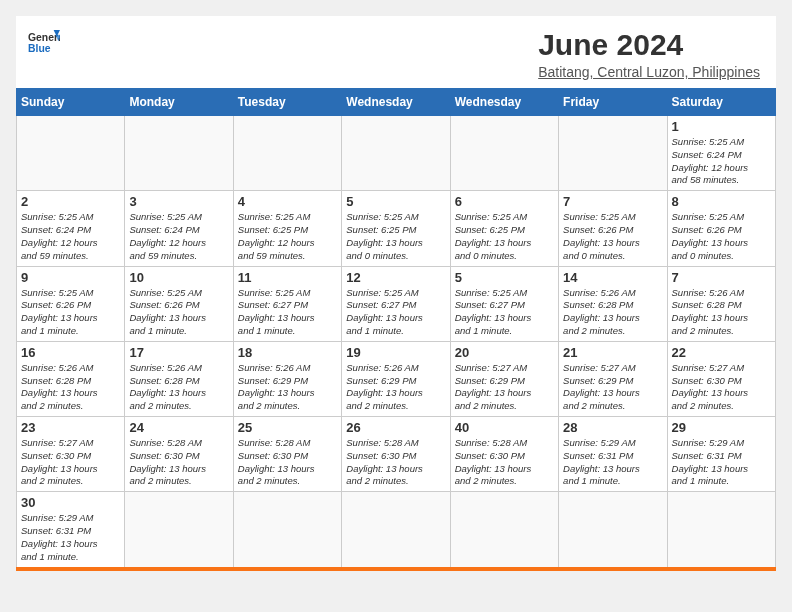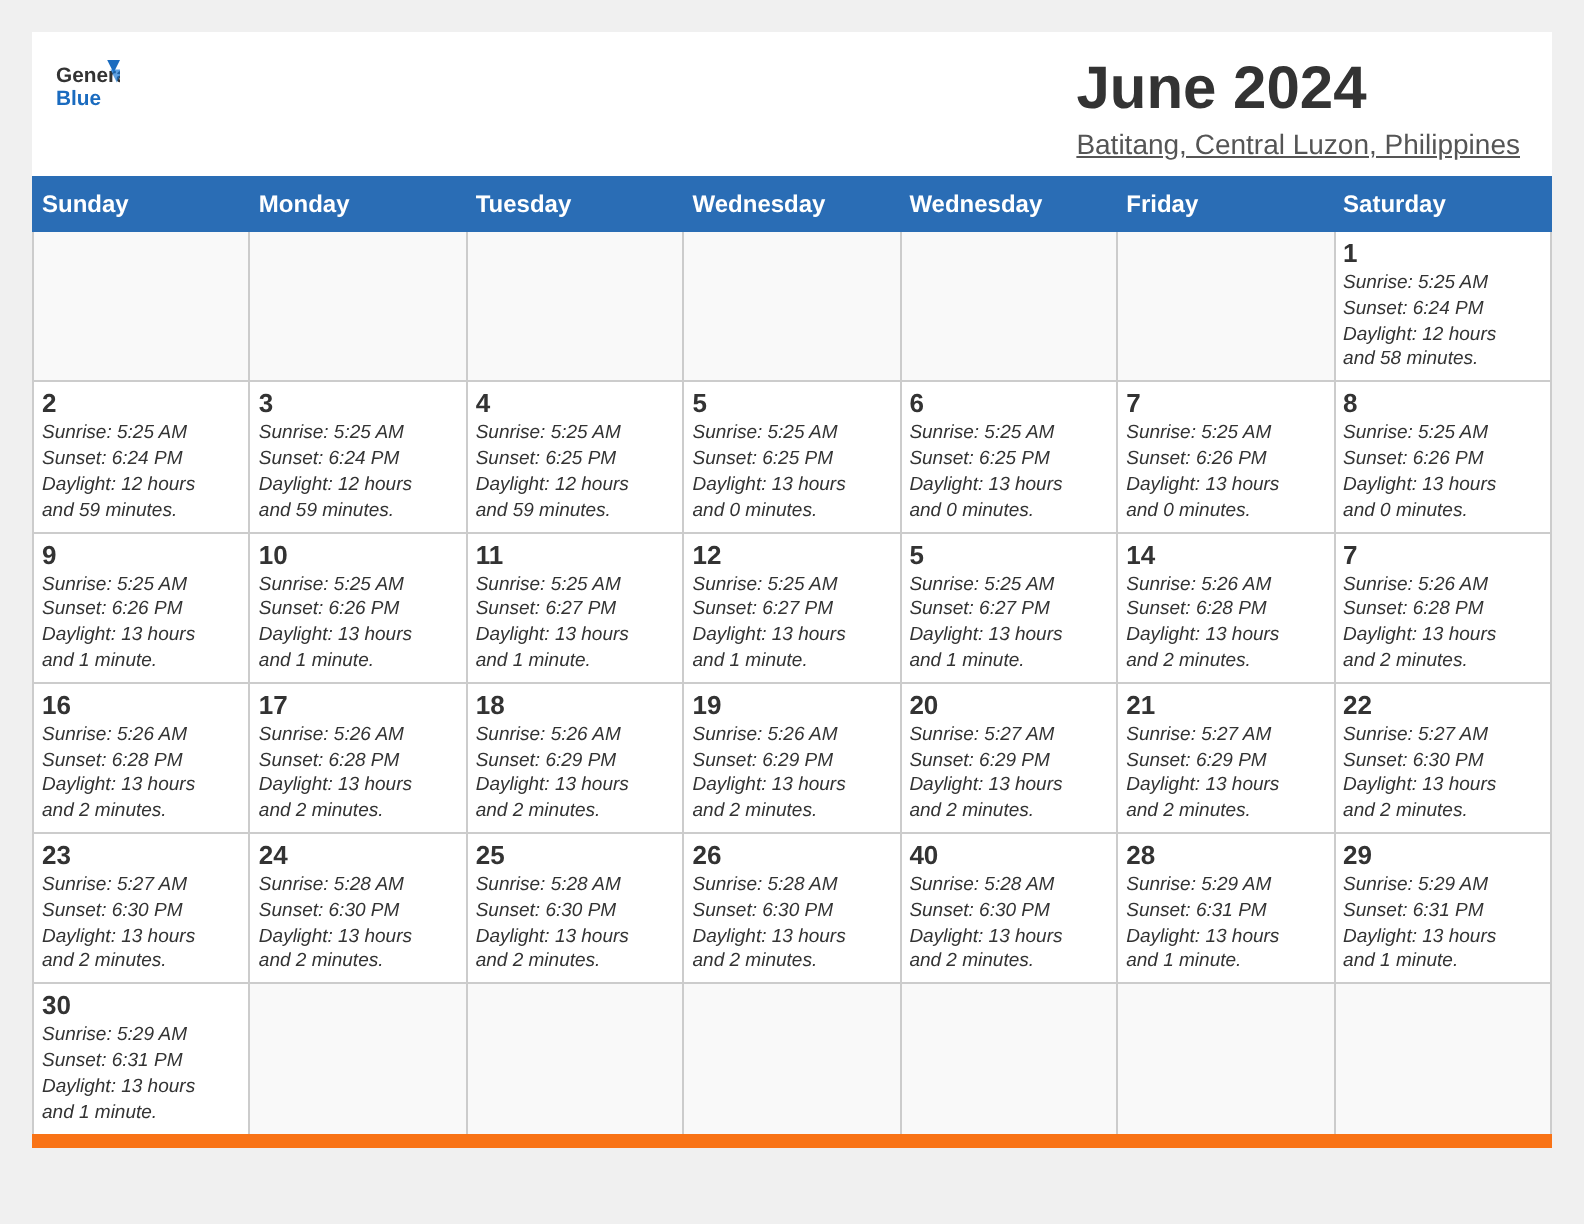--- a/index.html
+++ b/index.html
@@ -74,21 +74,21 @@
     .day-info {
       font-size: 9.5px;
       color: #333;
       line-height: 1.35;
       font-style: italic;
     }
     .empty-cell {
       background: #f9f9f9;
     }
     .last-row td {
-      border-bottom: 7px solid #f97316;
+      border-bottom: 4px solid #f97316;
     }
   </style>
 </head>
 <body>
 
 <div class="page">
   <div class="header">
     <div class="logo">
       <svg class="logo-icon" viewBox="0 0 40 34" xmlns="http://www.w3.org/2000/svg">
         <text x="0" y="16" font-size="13" font-weight="bold" fill="#333" font-family="Arial">General</text>

